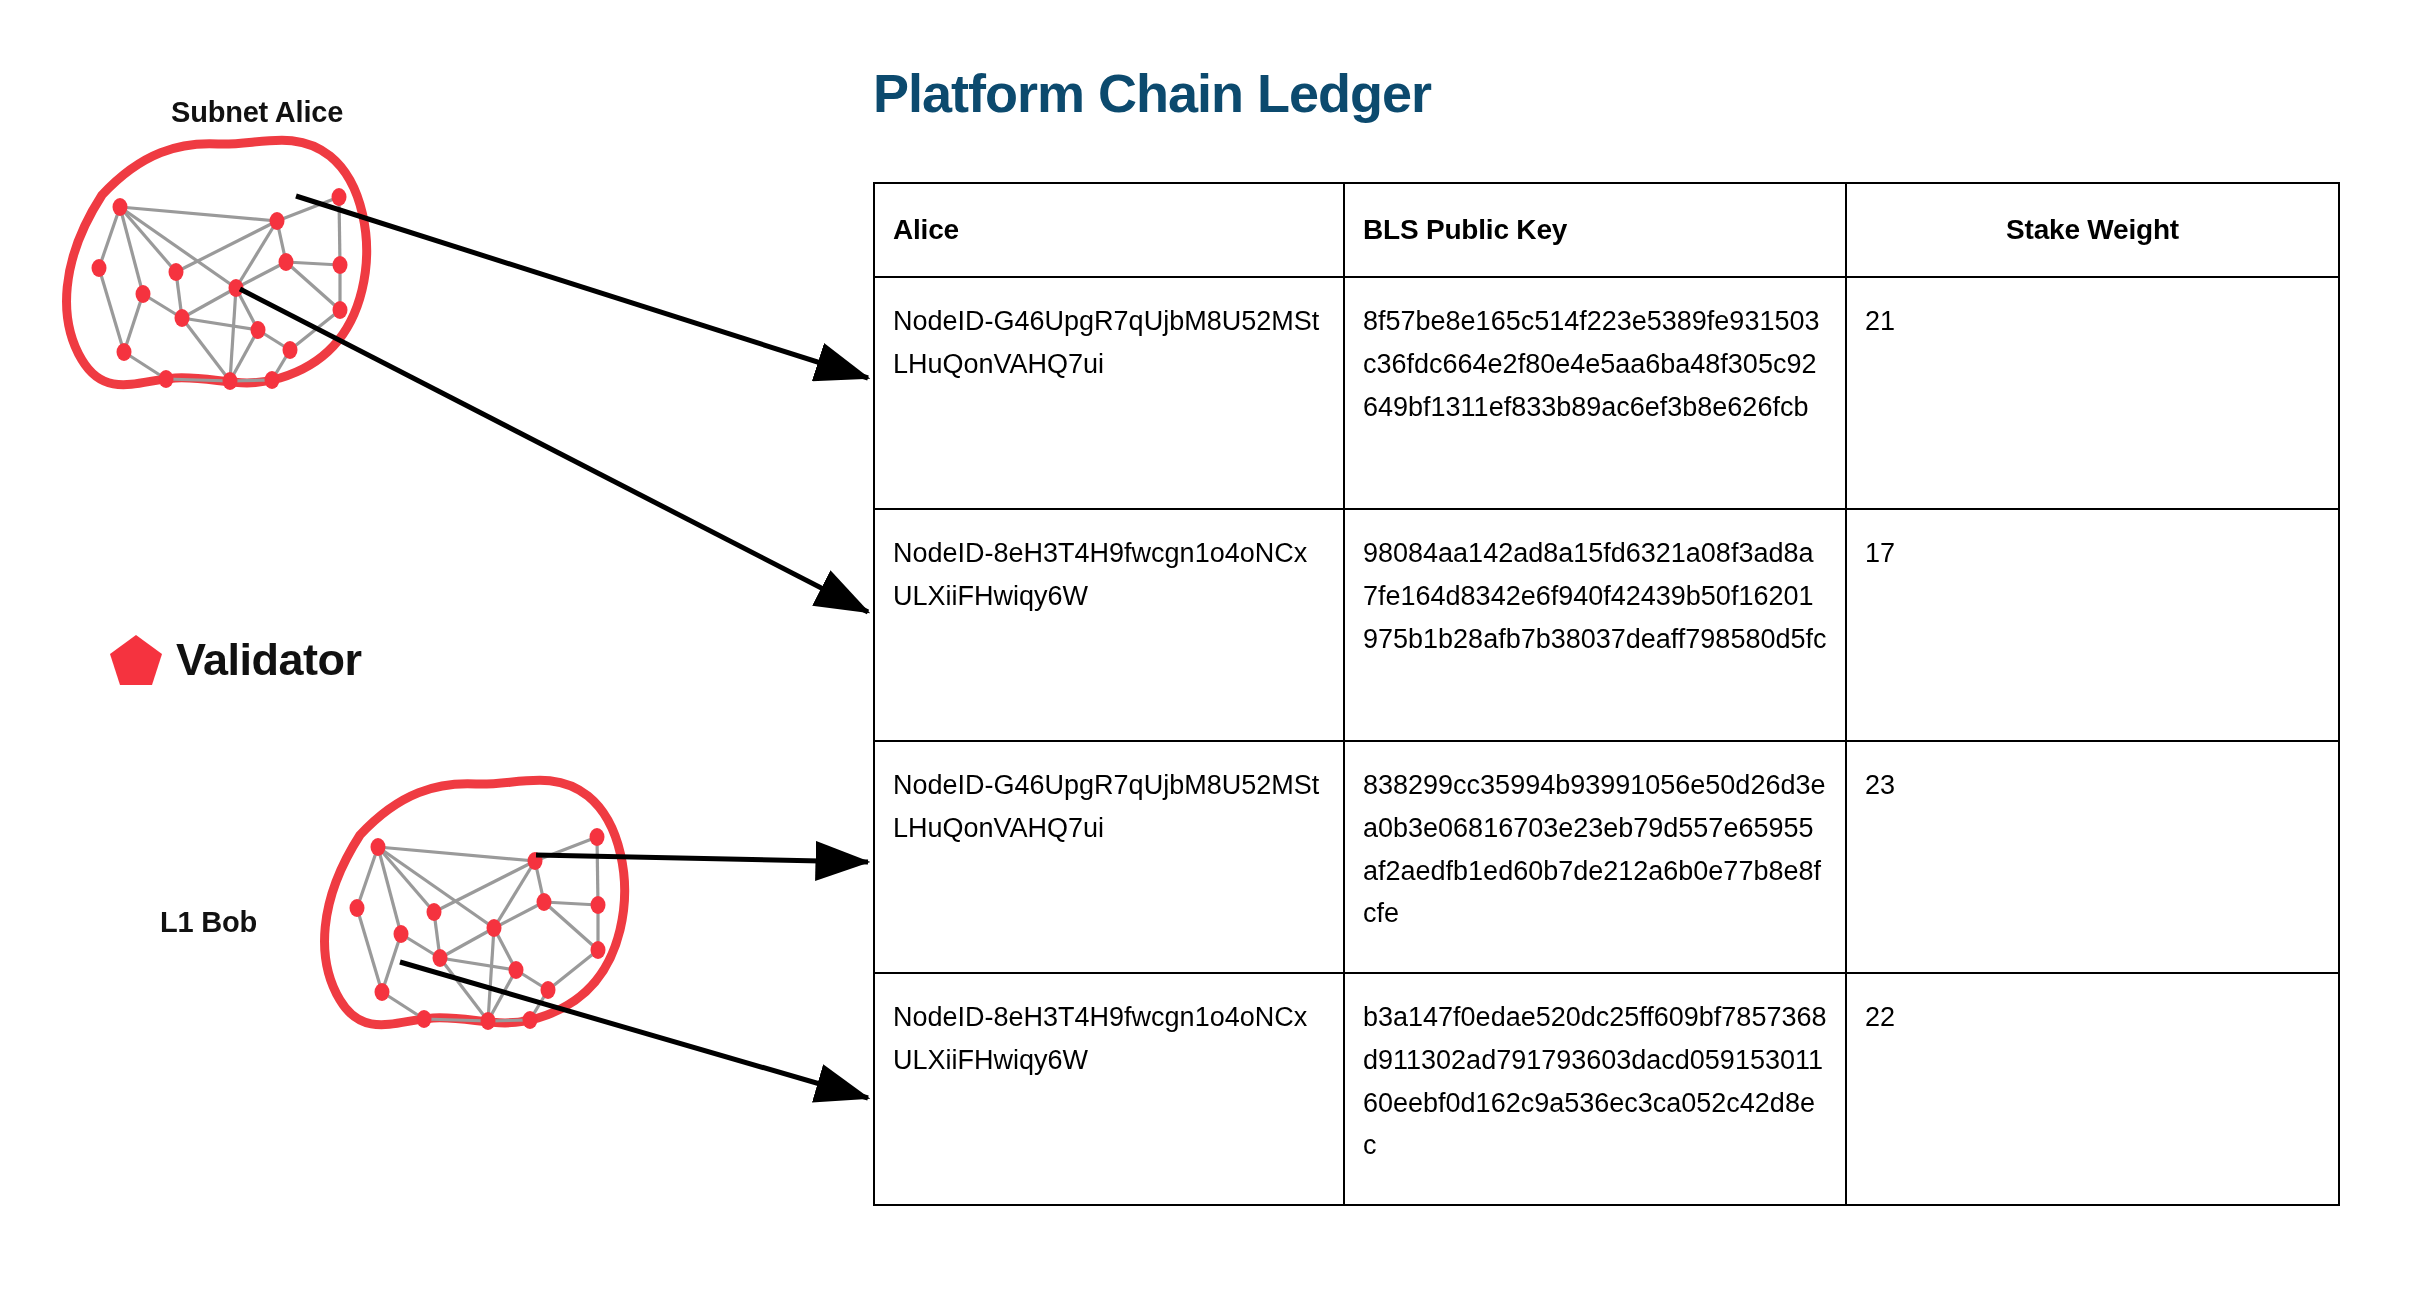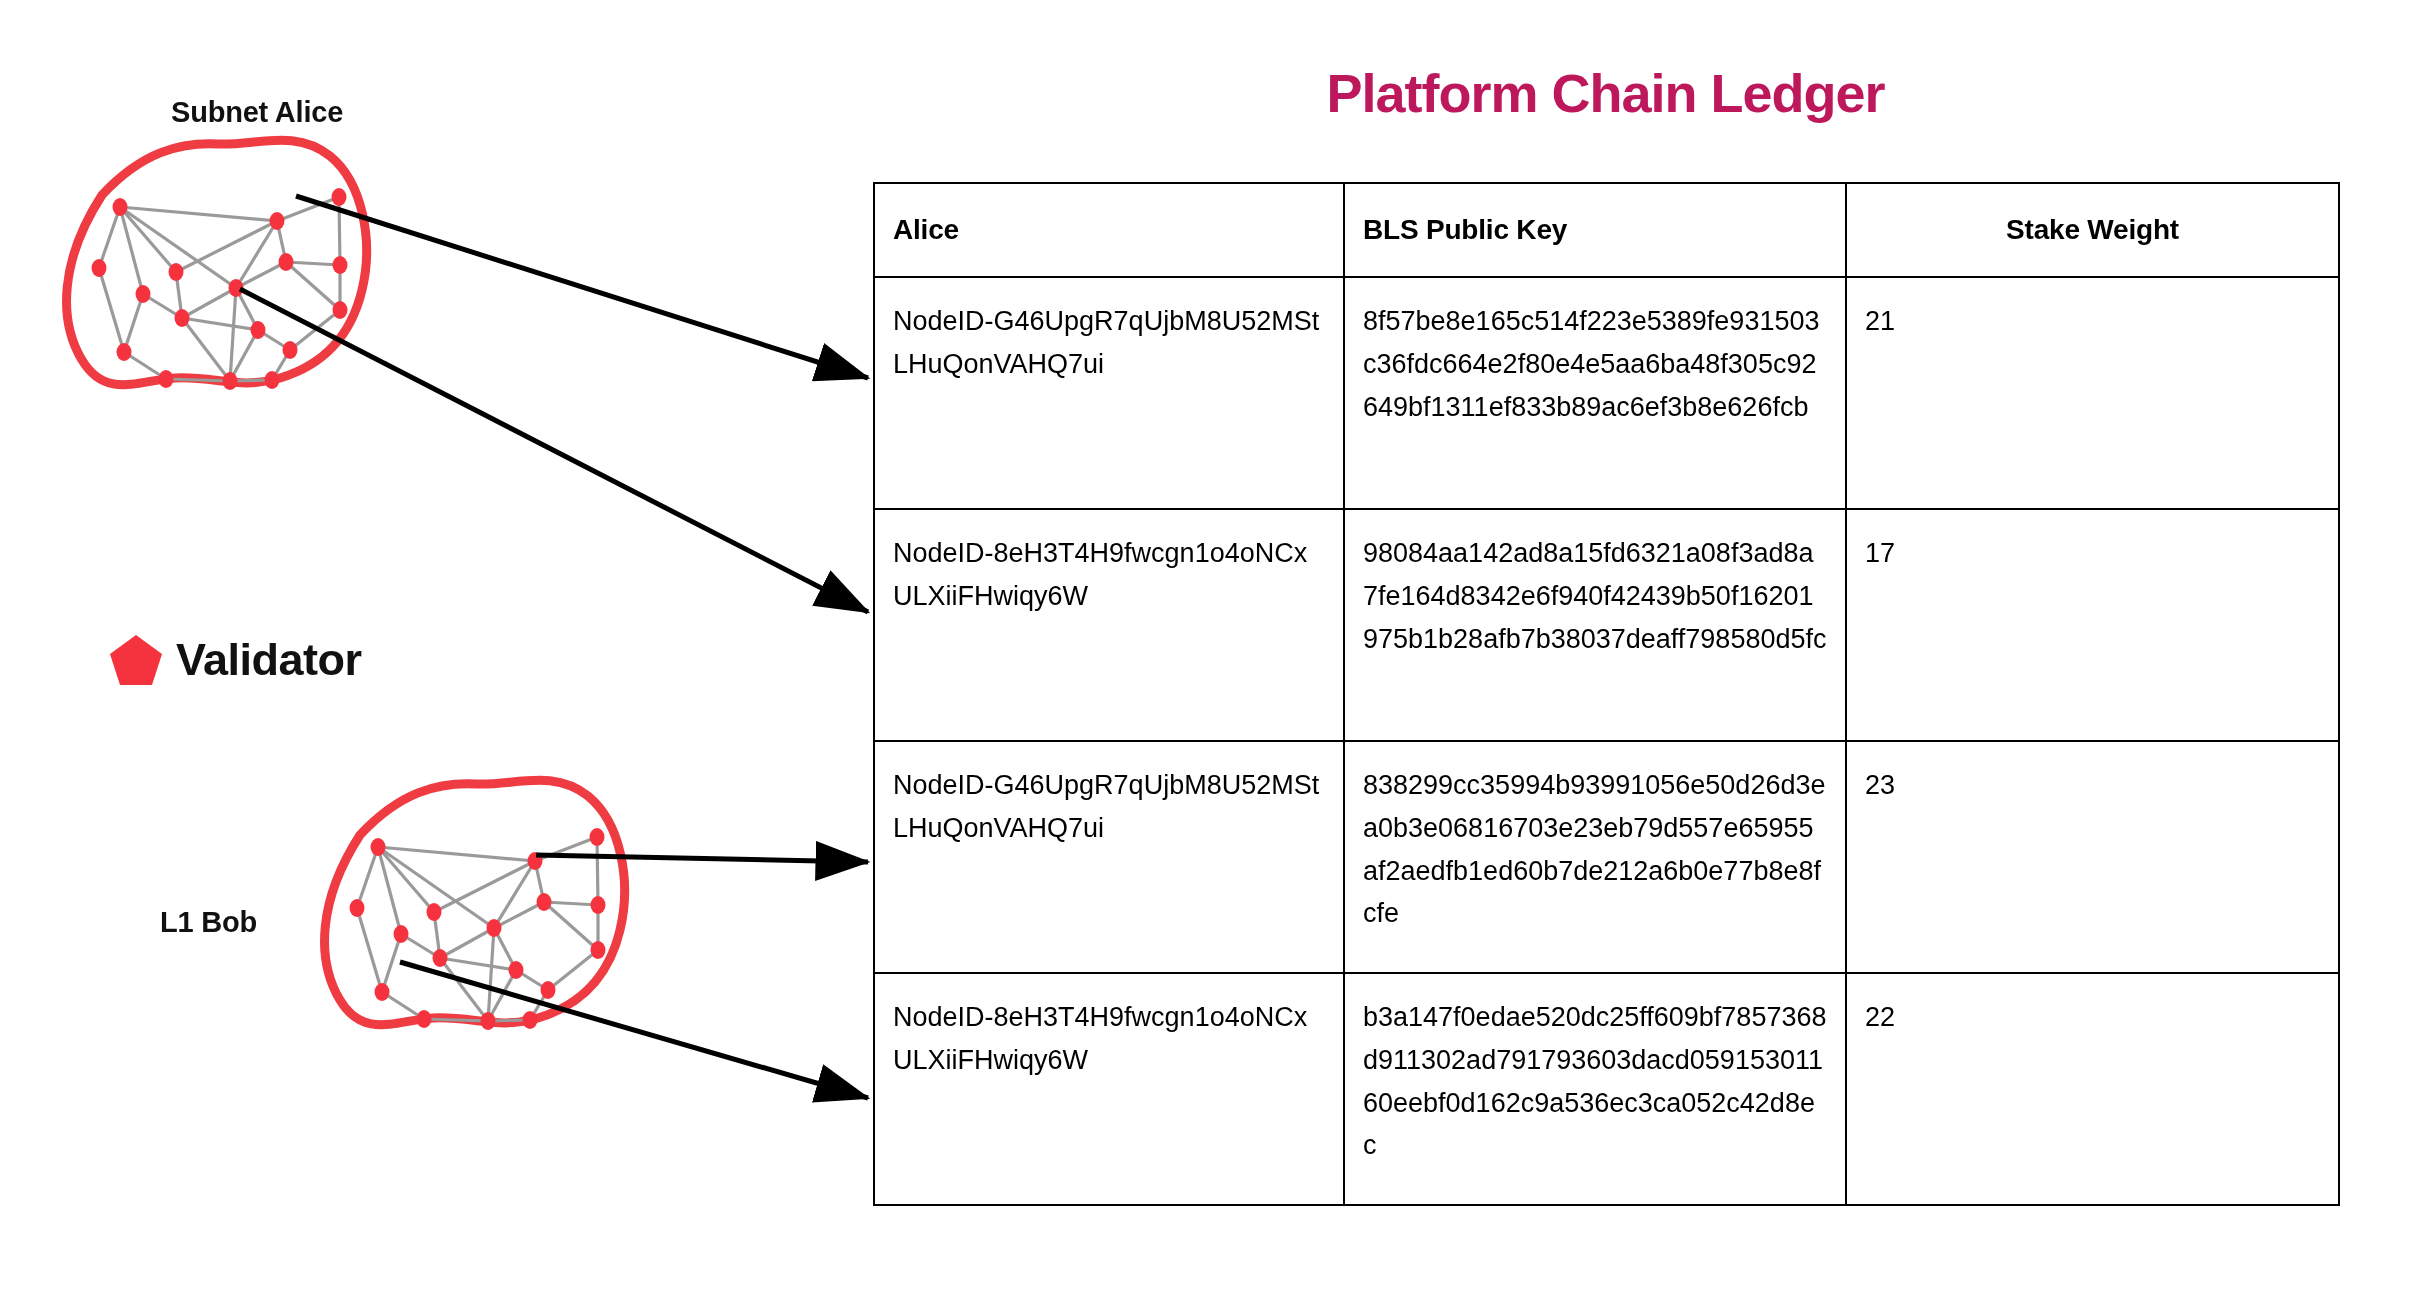--- a/index.html
+++ b/index.html
@@ -56,25 +56,25 @@
     color: #111111;
     white-space: nowrap;
   }
 
   
   #ledger-title {
     position: absolute;
     left: 873px;
     top: 62px;
     width: 1465px;
-    text-align: center;
+    text-align: left;
     font-size: 54px;
     font-weight: bold;
     letter-spacing: -1px;
-    color: #be185d;
+    color: #0c4a6e;
   }
 
   
   #ledger-table {
     position: absolute;
     left: 873px;
     top: 182px;
     width: 1465px;
     border-collapse: collapse;
     table-layout: fixed;

